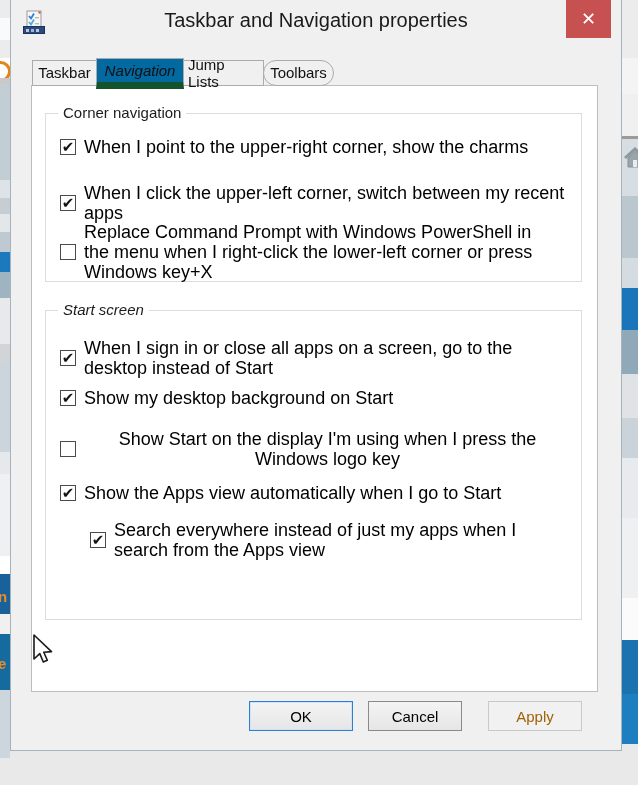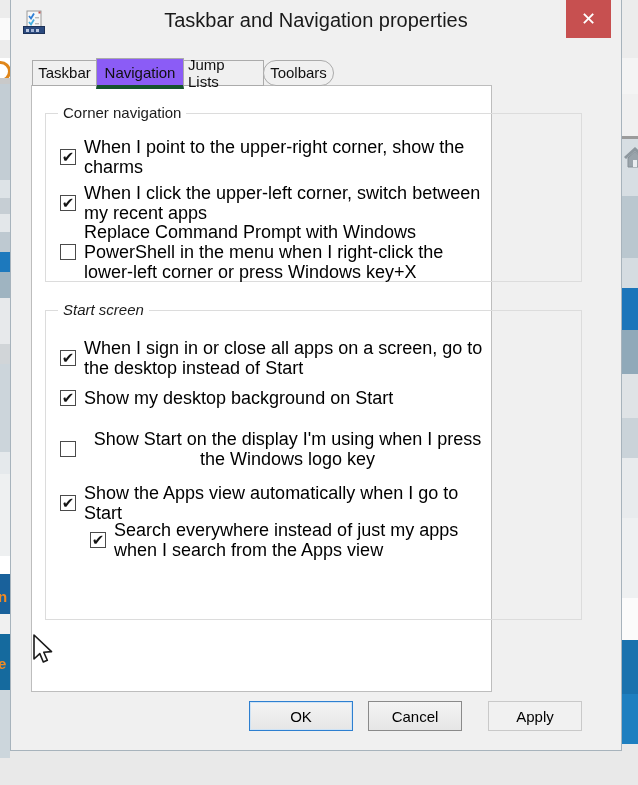--- a/index.html
+++ b/index.html
@@ -30,26 +30,26 @@
     display:flex;align-items:center;justify-content:center;cursor:default;
   }
   
   .tabs{position:absolute;left:21px;top:58px;display:flex;align-items:center;z-index:5;}
   .tab{
     box-sizing:border-box;height:26px;display:flex;align-items:center;justify-content:center;
     background:#f0f0f0;border:1px solid #ababab;margin-right:-1px;
     font-size:15px;color:#101010;padding:0 4px;
   }
   .tab.active{
-    height:31px;background:#8b5cf6;border-bottom:4px solid #14532d;
-    margin-bottom:-2px;position:relative;z-index:6;
+    height:31px;background:#0369a1;border-bottom:7px solid #14532d;
+    margin-bottom:-2px;position:relative;z-index:6;font-style:italic;
   }
   
   .page{
-    position:absolute;left:20px;top:85px;width:461px;height:607px;
+    position:absolute;left:20px;top:85px;width:567px;height:607px;
     background:#ffffff;border:1px solid #bdbdbd;box-sizing:border-box;
   }
   .group{position:absolute;left:13px;width:537px;border:1px solid #dcdcdc;box-sizing:border-box;}
   #group1{top:27px;height:169px;}
   #group2{top:224px;height:310px;font-style:italic;}
   .group-title{position:absolute;top:-10px;left:12px;background:#ffffff;padding:0 5px;font-size:15px;color:#1c1c1c;}
   .row{position:absolute;left:28px;display:flex;align-items:center;gap:8px;}
   .row.indent{left:58px;}
   .cb{
     flex:0 0 auto;width:16px;height:16px;box-sizing:border-box;
@@ -67,21 +67,21 @@
   #row7{top:397px;} #row8{top:434px;} #row9{top:489px;}
   
   .btn{
     position:absolute;top:701px;height:30px;box-sizing:border-box;
     display:flex;align-items:center;justify-content:center;
     font-size:15px;color:#000000;
     background:linear-gradient(#f4f4f4,#e6e6e6);border:1px solid #989898;cursor:default;
   }
   #btn-ok{left:238px;width:104px;border:1px solid #2d7fd0;box-shadow:inset 0 0 0 1px #cfe3f5;}
   #btn-cancel{left:357px;width:94px;border-color:#8a8a8a;}
-  #btn-apply{left:477px;width:94px;color:#000000;border-color:#c9c9c9;background:#f1f1f1;}
+  #btn-apply{left:477px;width:94px;color:#a16207;border-color:#c9c9c9;background:#f1f1f1;}
   
   .cursor{position:absolute;left:32px;top:634px;z-index:20;}
 </style>
 </head>
 <body>
 
 <div class="strip" id="strip-left">
   <div class="band" style="top:0;height:18px;background:#ececec;"></div>
   <div class="band" style="top:18px;height:22px;background:#fafafa;"></div>
   <div class="band" style="top:40px;height:18px;background:#ececec;"></div>

